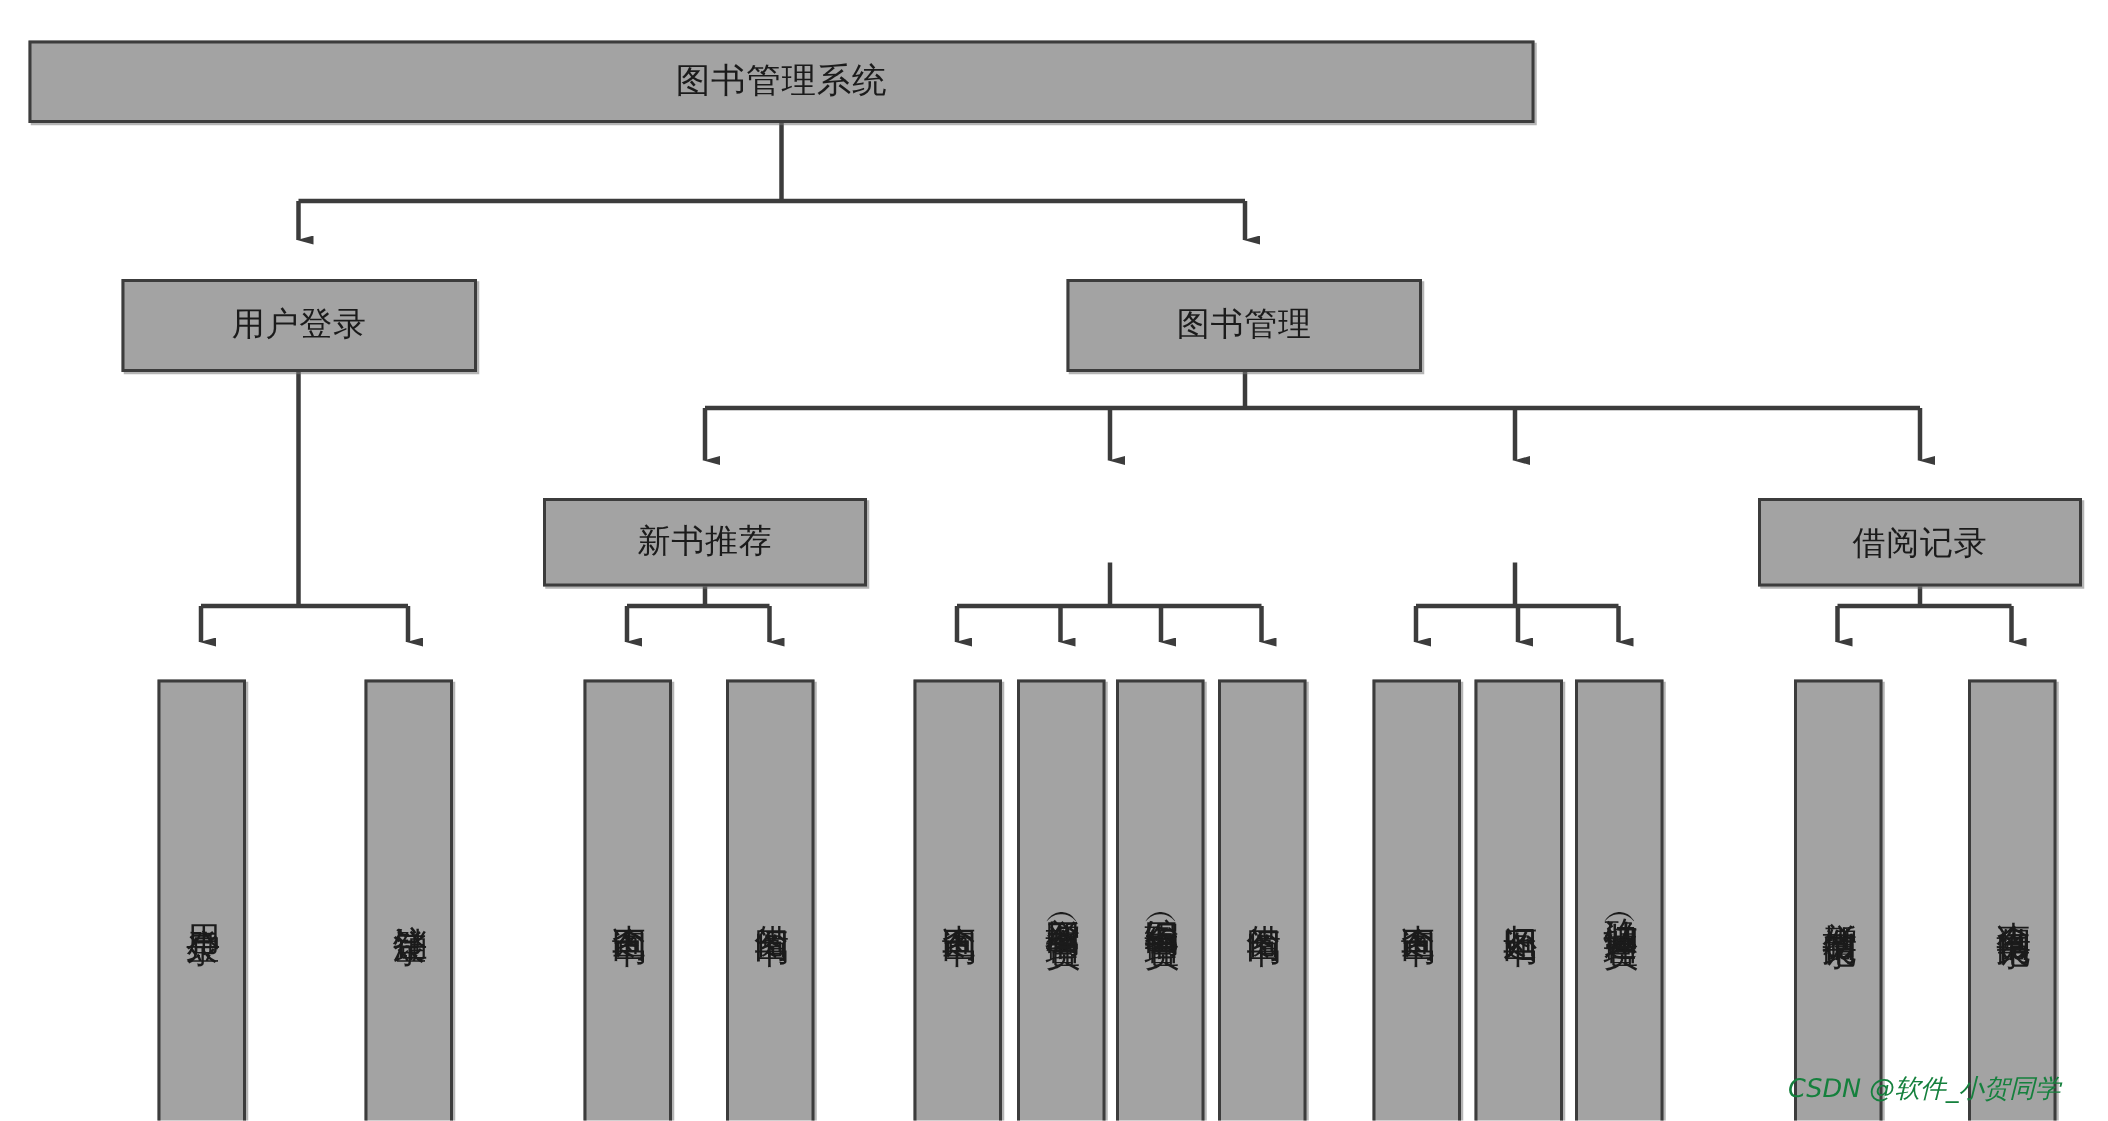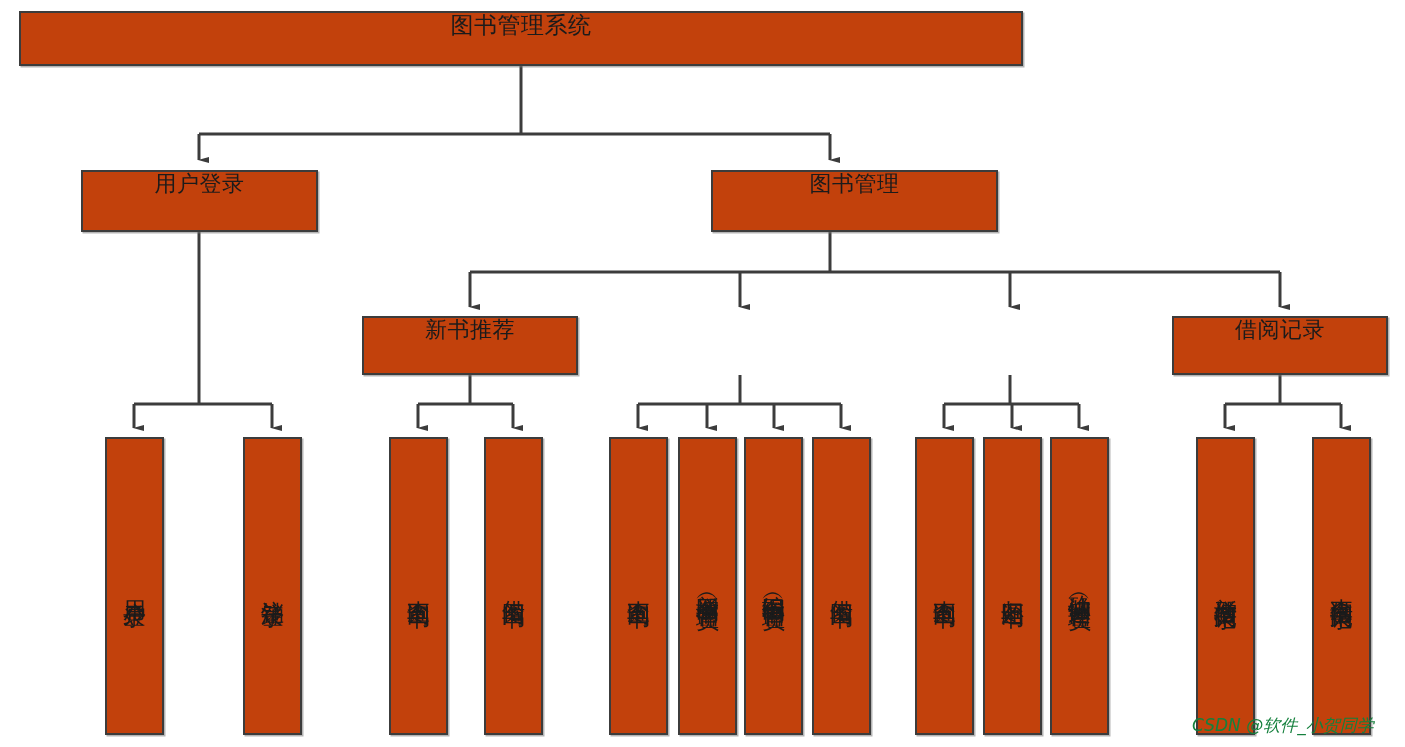--- a/index.html
+++ b/index.html
@@ -22,26 +22,28 @@
   svg.diagram-canvas {
     position: absolute;
     top: 0;
     left: 0;
     width: 1405px;
     height: 747px;
   }
   .node-box {
     position: absolute;
     box-sizing: border-box;
-    background: #c2410c;
+    background: #a3a3a3;
     border: 2px solid #3c3c3c;
     box-shadow: 1.5px 1.5px 0 rgba(120,120,120,0.55);
     display: flex;
+    align-items: center;
     justify-content: center;
     overflow: hidden;
+    margin-top: 16px;
   }
   .node-label {
     color: #1b1b1b;
     font-size: 22px;
     line-height: 1.05;
     letter-spacing: 0.5px;
     white-space: nowrap;
     text-align: center;
   }
   .node-box.vertical .node-label {
@@ -120,21 +122,21 @@
     </g>
   </svg>
 
   <div class="node-box root" style="left:19px; top:11px; width:1004px; height:55px;">
     <span class="node-label">图书管理系统</span>
   </div>
 
   <div class="node-box" style="left:81px; top:170px; width:237px; height:62px;">
     <span class="node-label">用户登录</span>
   </div>
-  <div class="node-box" style="left:711px; top:170px; width:287px; height:62px;">
+  <div class="node-box" style="left:711px; top:170px; width:237px; height:62px;">
     <span class="node-label">图书管理</span>
   </div>
 
   <div class="node-box" style="left:362px; top:316px; width:216px; height:59px;">
     <span class="node-label">新书推荐</span>
   </div>
   <div class="node-box" style="left:1172px; top:316px; width:216px; height:59px;font-family:Liberation Serif, serif;">
     <span class="node-label">借阅记录</span>
   </div>
 

